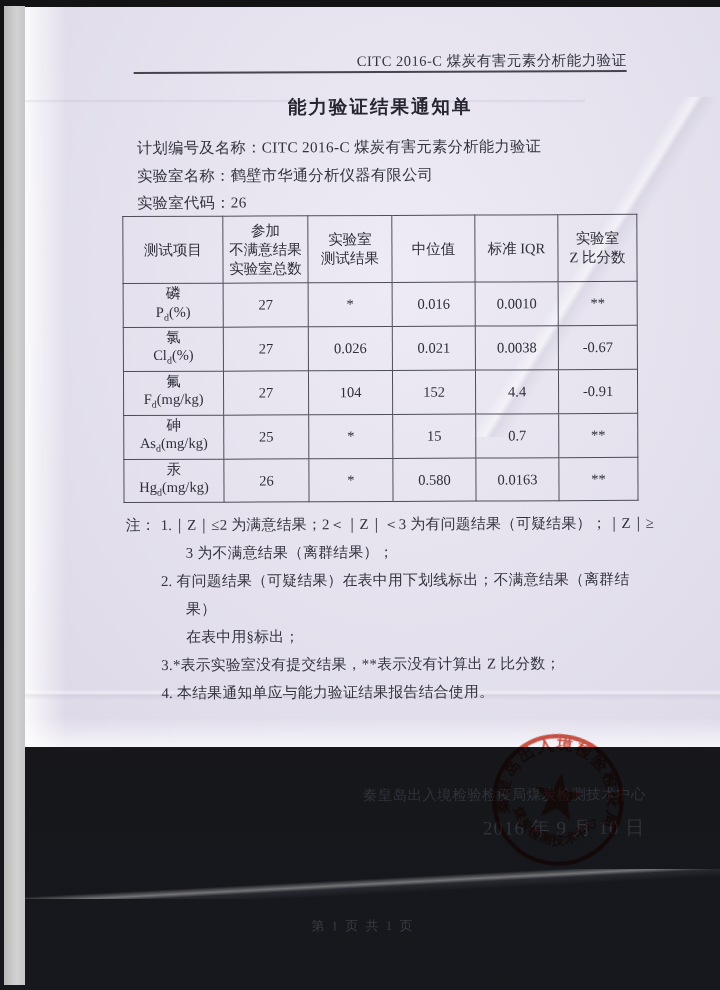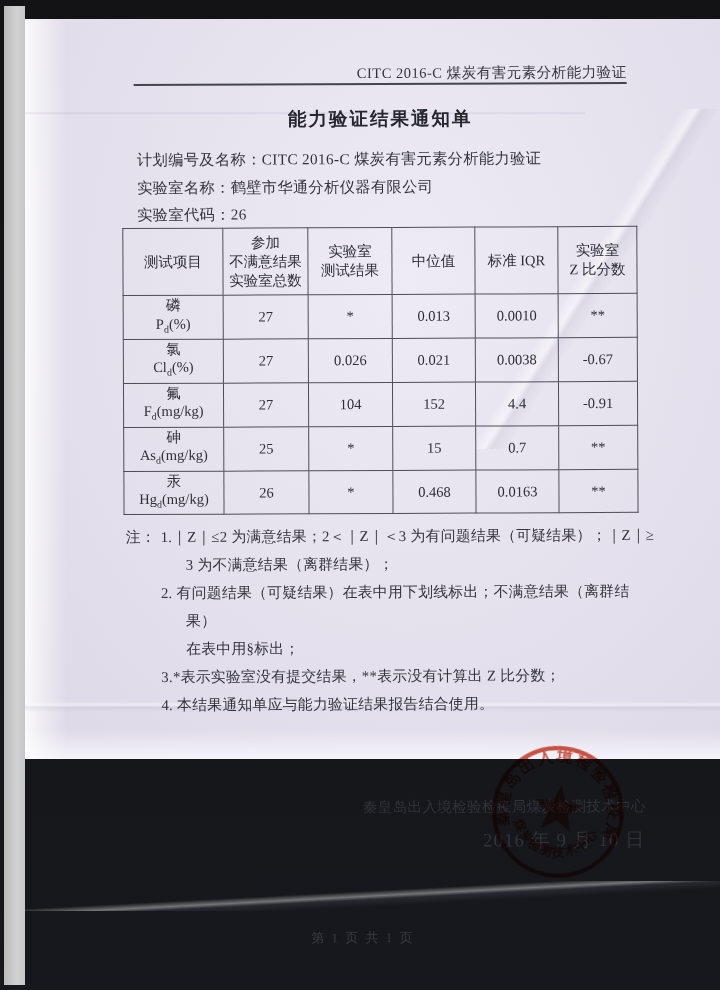--- a/index.html
+++ b/index.html
@@ -11,21 +11,21 @@
 
   .bed-strip { position:absolute; left:4px; top:6px; width:21px; height:979px;
                background:linear-gradient(to right,#b9b9ba,#d2d2d3 60%,#c6c6c8); }
 
   .paper { position:absolute; left:25px; top:7px; width:695px; height:740px;
            background-color:#e7e3f1;
            background-image:
              linear-gradient(to right, rgba(255,255,255,.85), rgba(255,255,255,0) 6%),
              linear-gradient(to top, rgba(252,252,255,.75), rgba(255,255,255,0) 4%),
              radial-gradient(ellipse at 55% 35%, rgba(255,255,255,.28), rgba(20,10,40,.05));
-           color:#32323c;margin-top:12px; }
+           color:#32323c; }
 
   .crease { position:absolute; pointer-events:none; }
   .crease.c1 { right:0; top:90px; width:260px; height:340px;
     background:linear-gradient(122deg, transparent 47%, rgba(255,255,255,.5) 50%, rgba(140,135,160,.12) 51.5%, transparent 55%); }
   .crease.c2 { left:0; top:668px; width:695px; height:36px;
     background:linear-gradient(to bottom, transparent 40%, rgba(255,255,255,.45) 50%, rgba(150,145,170,.15) 56%, transparent 70%); }
   .crease.c3 { left:0; top:862px; width:695px; height:30px;
     background:linear-gradient(177deg, transparent 42%, rgba(255,255,255,.4) 50%, rgba(150,145,170,.14) 55%, transparent 66%); }
   .crease.c4 { left:0; top:86px; width:560px; height:16px;
     background:linear-gradient(to bottom, transparent 40%, rgba(150,145,170,.18) 50%, transparent 62%); }
@@ -125,21 +125,21 @@
             <th><span class="pre">实验室
 Z 比分数</span></th>
           </tr>
           <tr>
             <td>
               <div>磷</div>
               <div><span>P</span><sub class="sb">d</sub><span>(%)</span></div>
             </td>
             <td>27</td>
             <td>*</td>
-            <td>0.013</td>
+            <td>0.016</td>
             <td>0.0010</td>
             <td>**</td>
           </tr>
           <tr>
             <td>
               <div>氯</div>
               <div><span>Cl</span><sub class="sb">d</sub><span>(%)</span></div>
             </td>
             <td>27</td>
             <td>0.026</td>
@@ -169,21 +169,21 @@
             <td>0.7</td>
             <td>**</td>
           </tr>
           <tr>
             <td>
               <div>汞</div>
               <div><span>Hg</span><sub class="sb">d</sub><span>(mg/kg)</span></div>
             </td>
             <td>26</td>
             <td>*</td>
-            <td>0.468</td>
+            <td>0.580</td>
             <td>0.0163</td>
             <td>**</td>
           </tr>
         </tbody>
           </table>
       </div>
 
       <div class="notes">
         <span class="notes-label">注：</span>
         <div class="notes-items">

